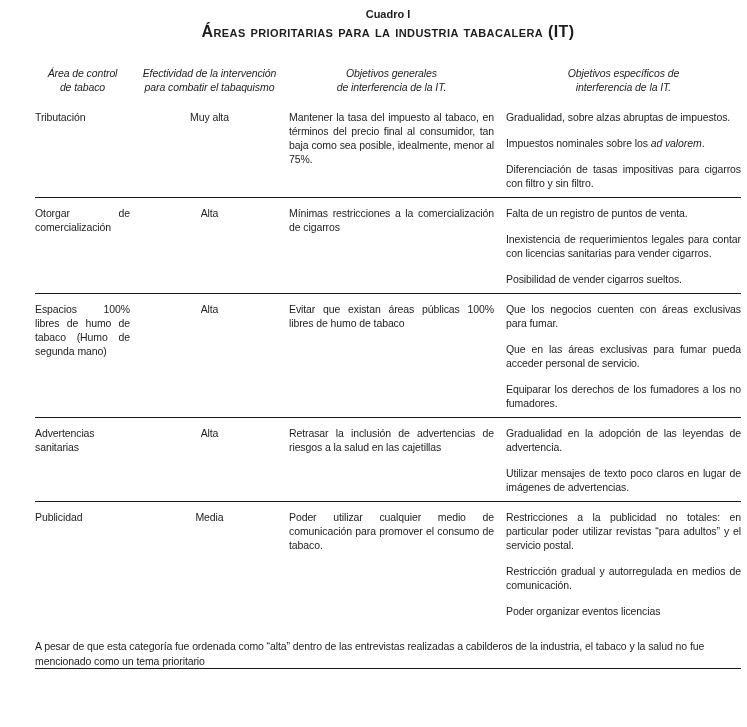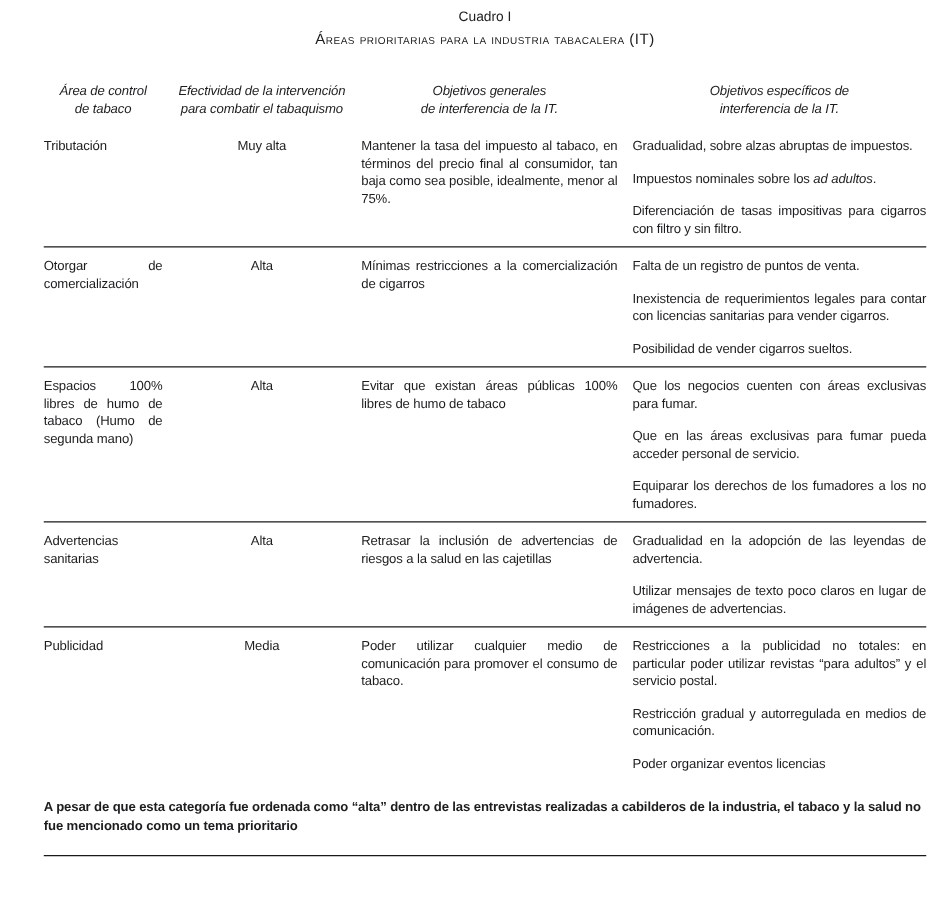--- a/index.html
+++ b/index.html
@@ -12,27 +12,27 @@
     overflow: hidden;
     background: var(--bg, #ffffff);
     color: var(--text, #1d1d1f);
     font-family: "Liberation Sans", sans-serif;
   }
   .sheet {
     padding: 8px 6px 0 35px; 
   }
   .kicker {
     font-size: 11px;
-    font-weight: 400;
+    font-weight: 700;
     text-align: center;
     line-height: 13px;
   }
   .main-title {
-    font-size: 12px;
-    font-weight: 400;
+    font-size: 16px;
+    font-weight: 700;
     font-variant: small-caps;
     letter-spacing: 0.4px;
     text-align: center;
     line-height: 17px;
     margin-top: 2px;
   }
   .headers,
   .trow {
     display: grid;
     grid-template-columns: 95px 135px 205px 235px;
@@ -67,23 +67,21 @@
   .c-eff  { text-align: center; }
   .c-gen  { text-align: justify; }
   .c-esp  { text-align: justify; }
   .c-esp p { margin: 0 0 12px 0; }
   .c-esp p:last-child { margin-bottom: 0; }
   .footnote {
     font-size: 10.5px;
     line-height: 14.5px;
     letter-spacing: -0.1px;
     margin-top: 14px;
-    padding-bottom: 16px;
     border-bottom: 1px solid var(--rule, #1a1a1a);
-    font-weight: bold;
   }
 </style>
 </head>
 <body style="--text: #1d1d1f; --rule: #1a1a1a; --bg: #ffffff;">
 
 <div class="sheet">
   <div class="kicker">Cuadro I</div>
   <div class="main-title">Áreas prioritarias para la industria tabacalera (IT)</div>
 
   <div class="headers" id="headers">
@@ -105,21 +103,21 @@
       </div>
     </div>
 
   <div id="tbody">
       <div class="trow">
         <div class="cell c-area">Tributación</div>
         <div class="cell c-eff">Muy alta</div>
         <div class="cell c-gen">Mantener la tasa del impuesto al tabaco, en términos del precio final al consumidor, tan baja como sea posible, idealmente, menor al 75%.</div>
         <div class="cell c-esp">
           <p>Gradualidad, sobre alzas abruptas de impuestos.</p>
-          <p>Impuestos nominales sobre los <i>ad adultos</i>.</p>
+          <p>Impuestos nominales sobre los <i>ad valorem</i>.</p>
           <p>Diferenciación de tasas impositivas para cigarros con filtro y sin filtro.</p>
         </div>
       </div>
       <div class="trow">
         <div class="cell c-area">Otorgar de comercialización</div>
         <div class="cell c-eff">Alta</div>
         <div class="cell c-gen">Mínimas restricciones a la comercialización de cigarros</div>
         <div class="cell c-esp">
           <p>Falta de un registro de puntos de venta.</p>
           <p>Inexistencia de requerimientos legales para contar con licencias sanitarias para vender cigarros.</p>

